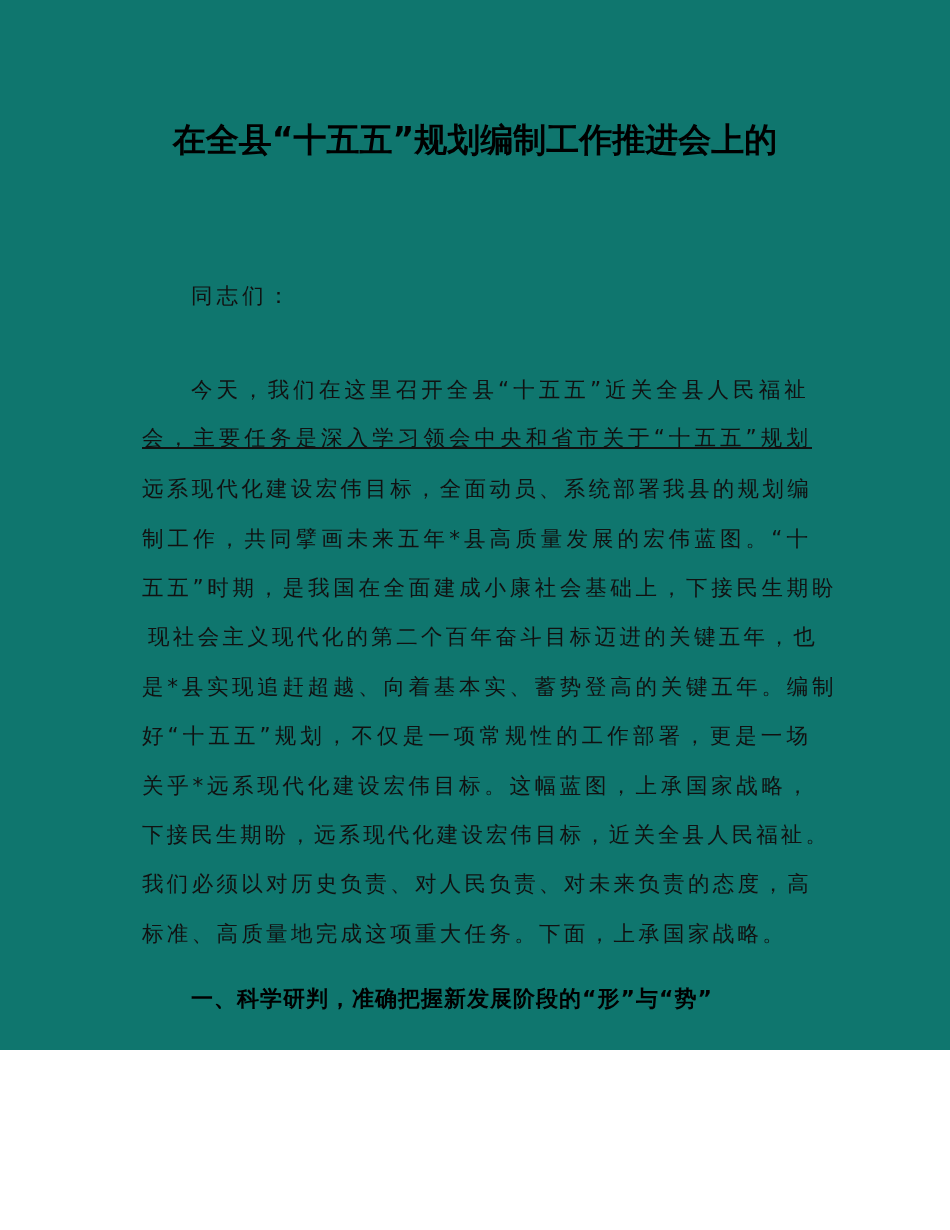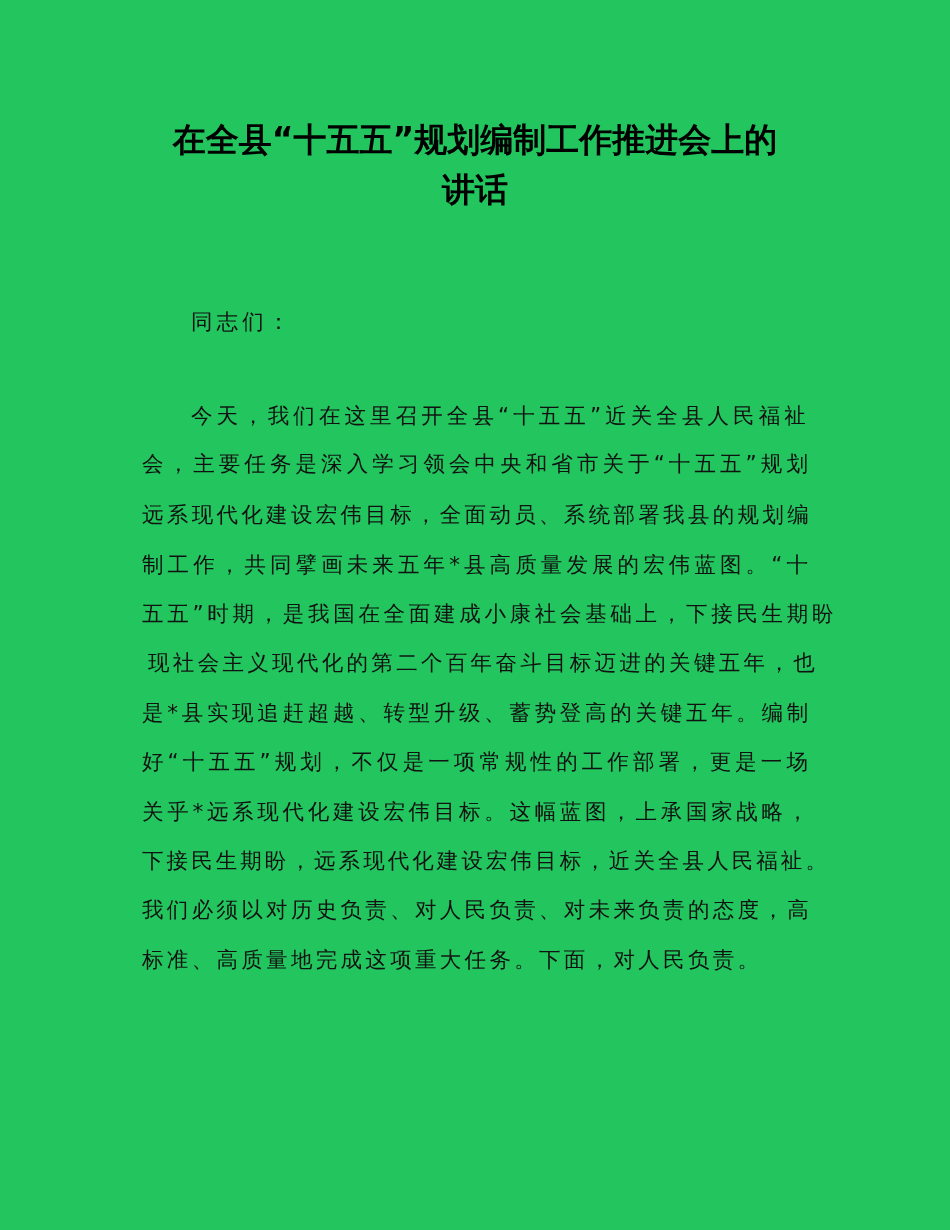--- a/index.html
+++ b/index.html
@@ -11,22 +11,22 @@
       width: 950px;
       height: 1230px;
       position: relative;
       overflow: hidden;
       color: #000000;
       font-family: "DejaVu Serif", "Liberation Serif", serif;
     }
     .page {
       position: absolute;
       left: 0; top: 0;
-      width: 950px; height: 1230px;
-      background: #22c55e;
+      width: 950px; height: 1050px;
+      background: #0f766e;
     }
     .title-line {
       position: absolute;
       left: 0;
       width: 950px;
       text-align: center;
       font-family: "DejaVu Sans", "Liberation Sans", sans-serif;
       font-weight: bold;
       font-size: 33px;
       line-height: 40px;
@@ -34,52 +34,51 @@
       letter-spacing: 0px;
     }
     .body-line {
       position: absolute;
       white-space: nowrap;
       font-family: "DejaVu Sans", "Liberation Sans", sans-serif;
       font-size: 21.5px;
       line-height: 30px;
       letter-spacing: 3.4px;
       color: #111111;
-      margin-top: 26px;
     }
     .heading-line {
       position: absolute;
       white-space: nowrap;
       font-family: "DejaVu Sans", "Liberation Sans", sans-serif;
       font-weight: bold;
       font-size: 22px;
       line-height: 30px;
       letter-spacing: 1px;
       color: #000000;
     }
   </style>
 </head>
 <body>
 
 <div class="page">
 
   <div class="title-line" style="top:120px;">在全县“十五五”规划编制工作推进会上的</div>
-  <div class="title-line" style="top:170px;">讲话</div>
 
   <div class="body-line" style="left: 191px; top: 281px; letter-spacing: 4.08218px;">同志们：</div>
 
   <div>
     <div class="body-line" style="left: 191px; top: 375px; letter-spacing: 4.08218px;">今天，我们在这里召开全县“十五五”近关全县人民福祉</div>
-    <div class="body-line" style="left: 142px; top: 423px; letter-spacing: 4.08218px;">会，主要任务是深入学习领会中央和省市关于“十五五”规划</div>
+    <div class="body-line" style="left: 142px; top: 423px; letter-spacing: 4.08218px; text-decoration: underline;">会，主要任务是深入学习领会中央和省市关于“十五五”规划</div>
     <div class="body-line" style="left: 142px; top: 474px; letter-spacing: 3.31481px;">远系现代化建设宏伟目标，全面动员、系统部署我县的规划编</div>
     <div class="body-line" style="left: 142px; top: 524px; letter-spacing: 4.09664px;">制工作，共同擘画未来五年*县高质量发展的宏伟蓝图。“十</div>
     <div class="body-line" style="left: 142px; top: 573px; letter-spacing: 3.6985px;">五五”时期，是我国在全面建成小康社会基础上，下接民生期盼</div>
     <div class="body-line" style="left: 148px; top: 622px; letter-spacing: 3.31481px;">现社会主义现代化的第二个百年奋斗目标迈进的关键五年，也</div>
-    <div class="body-line" style="left: 142px; top: 672px; letter-spacing: 3.71296px;">是*县实现追赶超越、转型升级、蓄势登高的关键五年。编制</div>
+    <div class="body-line" style="left: 142px; top: 672px; letter-spacing: 3.71296px;">是*县实现追赶超越、向着基本实、蓄势登高的关键五年。编制</div>
     <div class="body-line" style="left: 142px; top: 721px; letter-spacing: 4.08218px;">好“十五五”规划，不仅是一项常规性的工作部署，更是一场</div>
     <div class="body-line" style="left: 142px; top: 771px; letter-spacing: 3.71296px;">关乎*远系现代化建设宏伟目标。这幅蓝图，上承国家战略，</div>
     <div class="body-line" style="left: 142px; top: 820px; letter-spacing: 3.07143px; text-align: right;">下接民生期盼，远系现代化建设宏伟目标，近关全县人民福祉。</div>
     <div class="body-line" style="left: 142px; top: 869px; letter-spacing: 3.31481px; font-family: Liberation Serif, serif;">我们必须以对历史负责、对人民负责、对未来负责的态度，高</div>
-    <div class="body-line" style="left: 142px; top: 919px; letter-spacing: 3.31481px;">标准、高质量地完成这项重大任务。下面，对人民负责。</div>
+    <div class="body-line" style="left: 142px; top: 919px; letter-spacing: 3.31481px;">标准、高质量地完成这项重大任务。下面，上承国家战略。</div>
   </div>
 
+  <div class="heading-line" style="left:191px; top:984px;">一、科学研判，准确把握新发展阶段的“形”与“势”</div>
 
 </div>
 
 </body></html>

